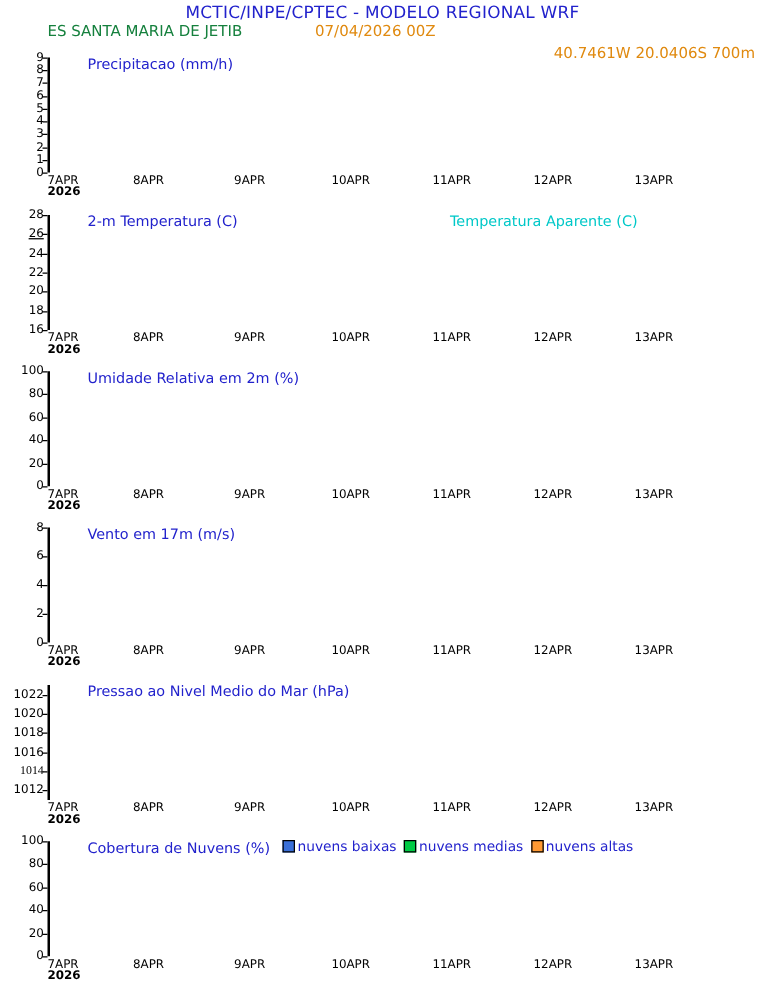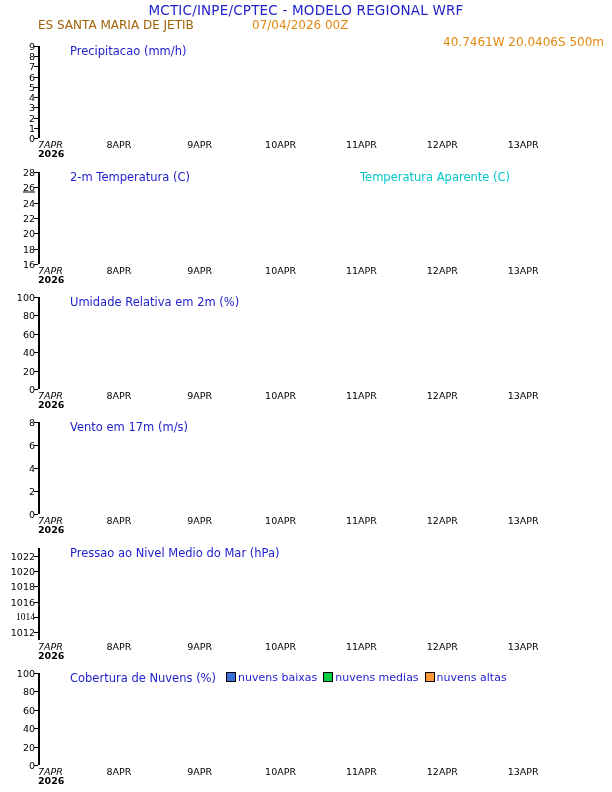--- a/index.html
+++ b/index.html
@@ -1,42 +1,42 @@
 <!DOCTYPE html>
 <html><head>
 <meta charset="utf-8">
 <style>
   html,body{margin:0;padding:0;background:#ffffff;}
   body{width:612px;height:792px;font-family:"DejaVu Sans",sans-serif;position:relative;overflow:hidden;}
   .hdr{text-align:center;color:#2222cc;font-size:13.5px;letter-spacing:.2px;padding-top:2px;font-family:"DejaVu Sans",sans-serif;}
   .subhdr{position:relative;height:15px;}
-  .subhdr .left{position:absolute;left:38px;top:0;color:#a16207;font-size:12px;}
+  .subhdr .left{position:absolute;left:38px;top:0;color:#15803d;font-size:12px;}
   .subhdr .mid{position:absolute;left:252px;top:0;color:#e08a10;font-size:12px;}
   .subhdr .right{position:absolute;right:8px;top:17px;color:#e08a10;font-size:12px;}
   .panel{position:relative;margin-left:38px;margin-right:8px;box-sizing:border-box;}
   .plotbox{position:absolute;left:0;top:0;right:0;bottom:0;border:1px solid #000;box-sizing:border-box;background:#fff;}
   .ptitle{position:absolute;left:30px;top:-2px;font-size:11.5px;color:#2222cc;z-index:6;background:#fff;padding:0 2px;white-space:nowrap;}
   .ptitle2{position:absolute;font-size:11.5px;color:#00c8c8;z-index:6;background:#fff;padding:0 2px;white-space:nowrap;}
   .ylab{position:absolute;right:100%;margin-right:3px;font-size:9.5px;color:#000;transform:translateY(-50%);text-align:right;white-space:nowrap;}
   .xlab{position:absolute;top:100%;margin-top:1px;font-size:9.5px;color:#000;transform:translateX(-50%);white-space:nowrap;}
-  .xlab.l0{transform:translateX(0);font-style:italic;}
+  .xlab.l0{transform:translateX(0);}
   .year{position:absolute;top:100%;margin-top:10px;left:-34px;font-size:9.5px;color:#000;font-weight:bold;}
   .tick{position:absolute;left:-4px;width:4px;height:1px;background:#000;}
   svg{position:absolute;left:0;top:0;width:100%;height:100%;display:block;}
   .legend{position:absolute;font-size:11px;white-space:nowrap;z-index:7;}
   .lgbox{display:inline-block;width:8px;height:8px;border:1px solid #000;vertical-align:-1px;margin-right:2px;}
 </style>
 </head>
 <body>
 
 <div class="hdr">MCTIC/INPE/CPTEC - MODELO REGIONAL WRF</div>
 <div class="subhdr">
   <span class="left">ES SANTA MARIA DE JETIB</span>
   <span class="mid">07/04/2026 00Z</span>
-  <span class="right">40.7461W 20.0406S 500m</span>
+  <span class="right">40.7461W 20.0406S 700m</span>
 </div>
 
 <div id="panels">
     <div class="panel" style="top: 46px; height: 92px; position: absolute;">
       <div class="plotbox">
         <svg viewBox="0 0 566 92" preserveAspectRatio="none">
           <line x1="80.85714285714285" x2="80.85714285714285" y1="0" y2="92" stroke="#bbbbbb" stroke-width="0.7" stroke-dasharray="1,3"></line>
           <line x1="161.7142857142857" x2="161.7142857142857" y1="0" y2="92" stroke="#bbbbbb" stroke-width="0.7" stroke-dasharray="1,3"></line>
           <line x1="242.57142857142856" x2="242.57142857142856" y1="0" y2="92" stroke="#bbbbbb" stroke-width="0.7" stroke-dasharray="1,3"></line>
           <line x1="323.4285714285714" x2="323.4285714285714" y1="0" y2="92" stroke="#bbbbbb" stroke-width="0.7" stroke-dasharray="1,3"></line>

